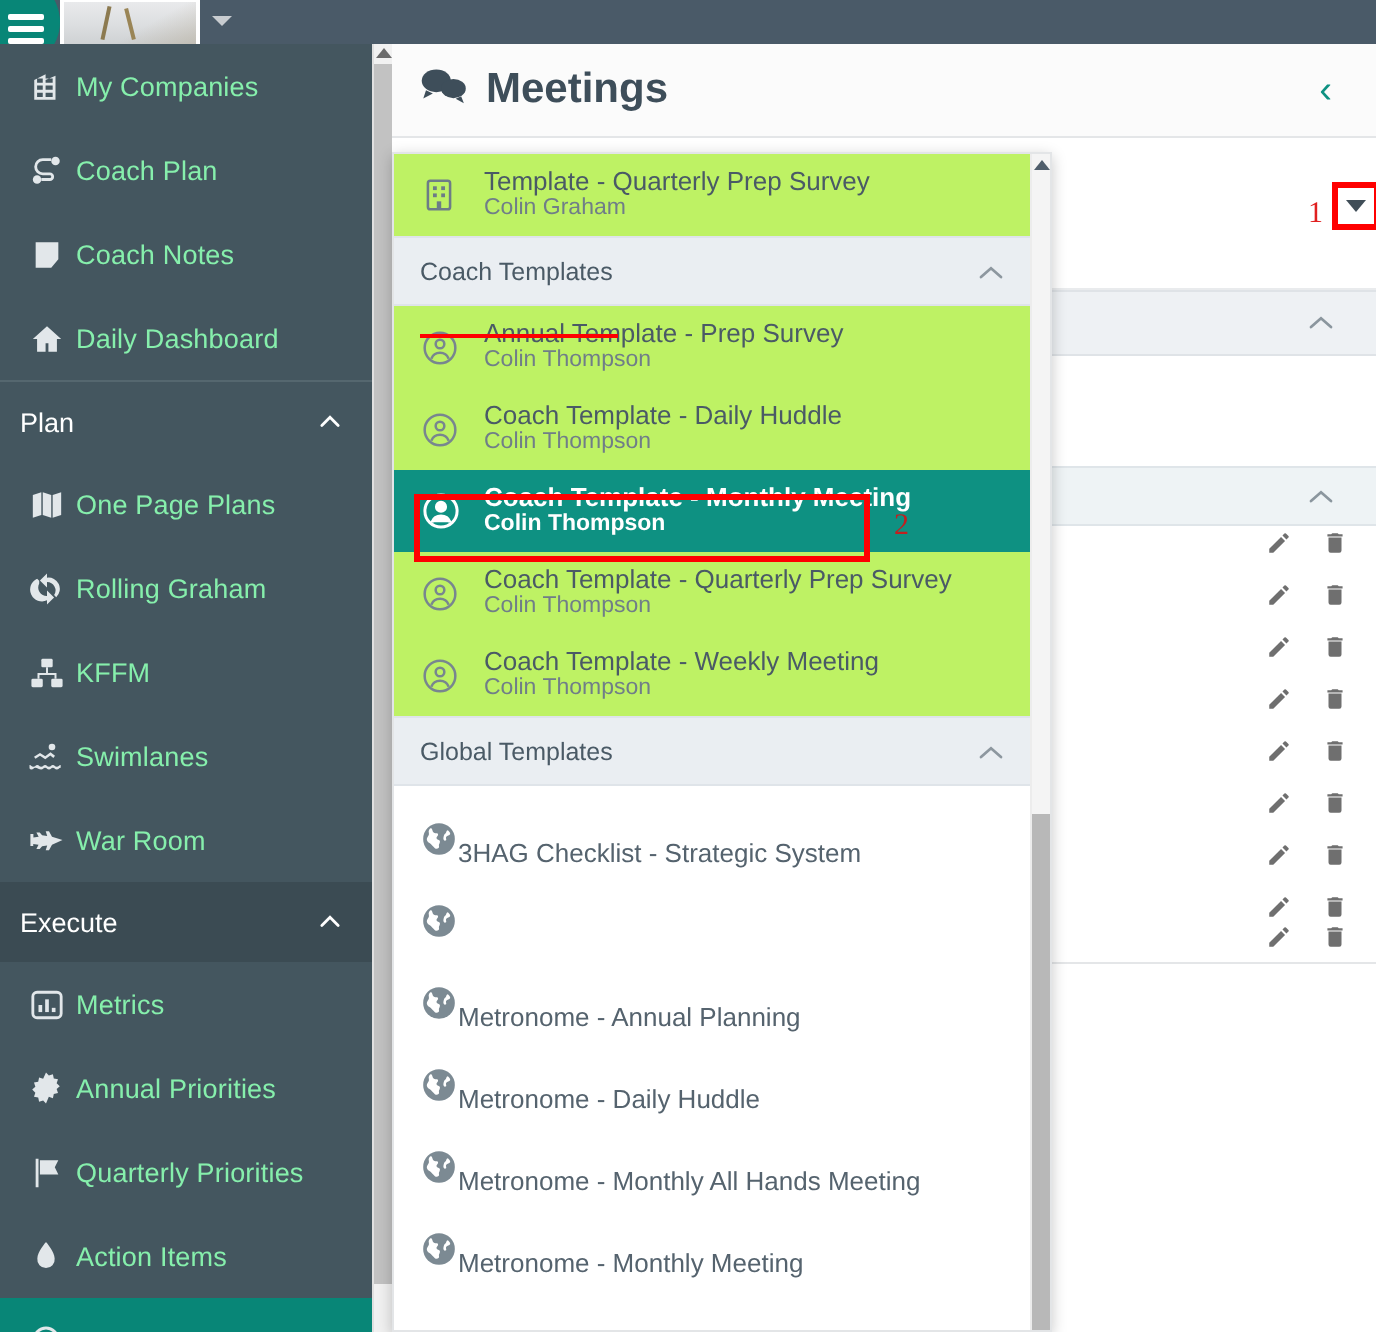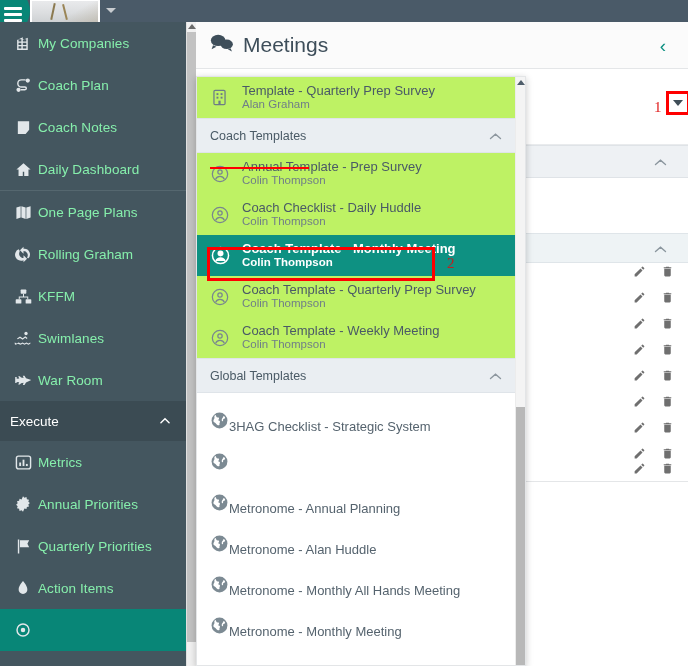--- a/index.html
+++ b/index.html
@@ -83,21 +83,21 @@
   .content {
     position: absolute; left: 196px; top: 22px; width: 492px; height: 644px;
     background: #ffffff;
   }
   .page-header {
     position: absolute; left: 0; top: 0; width: 492px; height: 47px;
     background: #fbfbfb; border-bottom: 1px solid #e4e6e8;
     display: flex; align-items: center; padding-left: 14px;
   }
   .page-header .title {
-    font-size: 21px; color: #3e4e5a; margin-left: 9px; font-weight: 400;
+    font-size: 21px; color: #3e4e5a; margin-left: 9px; font-weight: 700;
   }
   .collapse-chevron {
     position: absolute; right: 22px; top: 14px; color: #0e9182;
     font-size: 19px; line-height: 19px; cursor: pointer;
   }
 
   .toolbar-row {
     position: absolute; left: 0; top: 47px; width: 492px; height: 76px;
     background: #ffffff; border-bottom: 1px solid #e9ebed;
   }
@@ -273,20 +273,28 @@
       <span class="ico">
         <svg width="17" height="17" viewBox="0 0 24 24" fill="currentColor">
           <path d="M12 3L2 12h3v9h6v-6h2v6h6v-9h3L12 3z"></path>
         </svg>
       </span>
       <span>Daily Dashboard</span>
     </div>
 
     <div class="nav-sep"></div>
 
+    <div class="section-head plain">
+      <span>Plan</span>
+      <span class="chev">
+        <svg width="14" height="14" viewBox="0 0 24 24" fill="none" stroke="#ffffff" stroke-width="2.4" stroke-linecap="round">
+          <polyline points="5,15 12,8 19,15"></polyline>
+        </svg>
+      </span>
+    </div>
 
     <div class="nav-item">
       <span class="ico">
         <svg width="17" height="17" viewBox="0 0 24 24" fill="currentColor">
           <path d="M2 5l6-2v16l-6 2V5zm7-2l6 2v16l-6-2V3zm7 2l6-2v16l-6 2V5z"></path>
         </svg>
       </span>
       <span>One Page Plans</span>
     </div>
 
@@ -556,21 +564,21 @@
           <rect x="5" y="3" width="14" height="18" rx="1.5"></rect>
           <rect x="8.2" y="6.5" width="2.4" height="2.4" fill="#6d7c87" stroke="none"></rect>
           <rect x="13.4" y="6.5" width="2.4" height="2.4" fill="#6d7c87" stroke="none"></rect>
           <rect x="8.2" y="11" width="2.4" height="2.4" fill="#6d7c87" stroke="none"></rect>
           <rect x="13.4" y="11" width="2.4" height="2.4" fill="#6d7c87" stroke="none"></rect>
           <rect x="10.6" y="16" width="2.8" height="5" fill="#6d7c87" stroke="none"></rect>
         </svg>
       </span>
       <span class="dd-text">
         <span class="dd-title">Template - Quarterly Prep Survey</span>
-        <span class="dd-sub">Alan Graham</span>
+        <span class="dd-sub">Colin Graham</span>
       </span>
     </div>
 
     <div class="dd-group">
       <span class="g-label">Coach Templates</span>
       <span class="g-chev">
         <svg width="15" height="10" viewBox="0 0 24 14" fill="none" stroke="#8d979f" stroke-width="2.2" stroke-linecap="round">
           <polyline points="4,11 12,4 20,11"></polyline>
         </svg>
       </span>
@@ -593,21 +601,21 @@
 
     <div class="dd-item">
       <span class="dd-ico">
         <svg width="20" height="20" viewBox="0 0 24 24" fill="none" stroke="#78868f" stroke-width="1.5">
           <circle cx="12" cy="12" r="9.2"></circle>
             <circle cx="12" cy="9.6" r="2.6"></circle>
           <path d="M6.8 18.4a5.6 5.6 0 0110.4 0"></path>
         </svg>
       </span>
       <span class="dd-text">
-        <span class="dd-title">Coach Checklist - Daily Huddle</span>
+        <span class="dd-title">Coach Template - Daily Huddle</span>
         <span class="dd-sub">Colin Thompson</span>
       </span>
     </div>
 
     <div class="dd-item selected">
       <span class="dd-ico">
         <svg width="21" height="21" viewBox="0 0 24 24" fill="none" stroke="#ffffff" stroke-width="1.7">
           <circle cx="12" cy="12" r="9.2"></circle>
             <circle cx="12" cy="9.6" r="2.6" fill="#ffffff"></circle>
           <path d="M6.8 18.4a5.6 5.6 0 0110.4 0" fill="#ffffff"></path>
@@ -687,21 +695,21 @@
       <span class="dd-title">Metronome - Annual Planning</span>
     </div>
 
     <div class="dd-simple">
       <span class="dd-ico">
         <svg width="19" height="19" viewBox="0 0 24 24" fill="#7c8a93">
           <circle cx="12" cy="12" r="10" fill="#7c8a93"></circle>
           <path d="M7 5c1.2 1 .6 2.4 1.8 3 1.2.6 2.4-.2 2.6 1s-1.4 1.8-.8 2.8 2 .4 2 1.8-1 1.8-.6 3-1.4 2-2.6 1.2-2.2-2.6-3.4-3.2S4 13 4.4 11.6 6 9.6 5.6 8.2 5.8 5.4 7 5zm10.6 1.4c.8.8 1.8 1.8 1.4 2.6s-1.8.6-2.4 1.6.6 2-.4 2.4-1.6-.8-1.4-1.8.4-2 1.2-2.6.4-2 1.6-2.2z" fill="#ffffff"></path>
         </svg>
       </span>
-      <span class="dd-title">Metronome - Alan Huddle</span>
+      <span class="dd-title">Metronome - Daily Huddle</span>
     </div>
 
     <div class="dd-simple">
       <span class="dd-ico">
         <svg width="19" height="19" viewBox="0 0 24 24" fill="#7c8a93">
           <circle cx="12" cy="12" r="10" fill="#7c8a93"></circle>
           <path d="M7 5c1.2 1 .6 2.4 1.8 3 1.2.6 2.4-.2 2.6 1s-1.4 1.8-.8 2.8 2 .4 2 1.8-1 1.8-.6 3-1.4 2-2.6 1.2-2.2-2.6-3.4-3.2S4 13 4.4 11.6 6 9.6 5.6 8.2 5.8 5.4 7 5zm10.6 1.4c.8.8 1.8 1.8 1.4 2.6s-1.8.6-2.4 1.6.6 2-.4 2.4-1.6-.8-1.4-1.8.4-2 1.2-2.6.4-2 1.6-2.2z" fill="#ffffff"></path>
         </svg>
       </span>
       <span class="dd-title">Metronome - Monthly All Hands Meeting</span>

